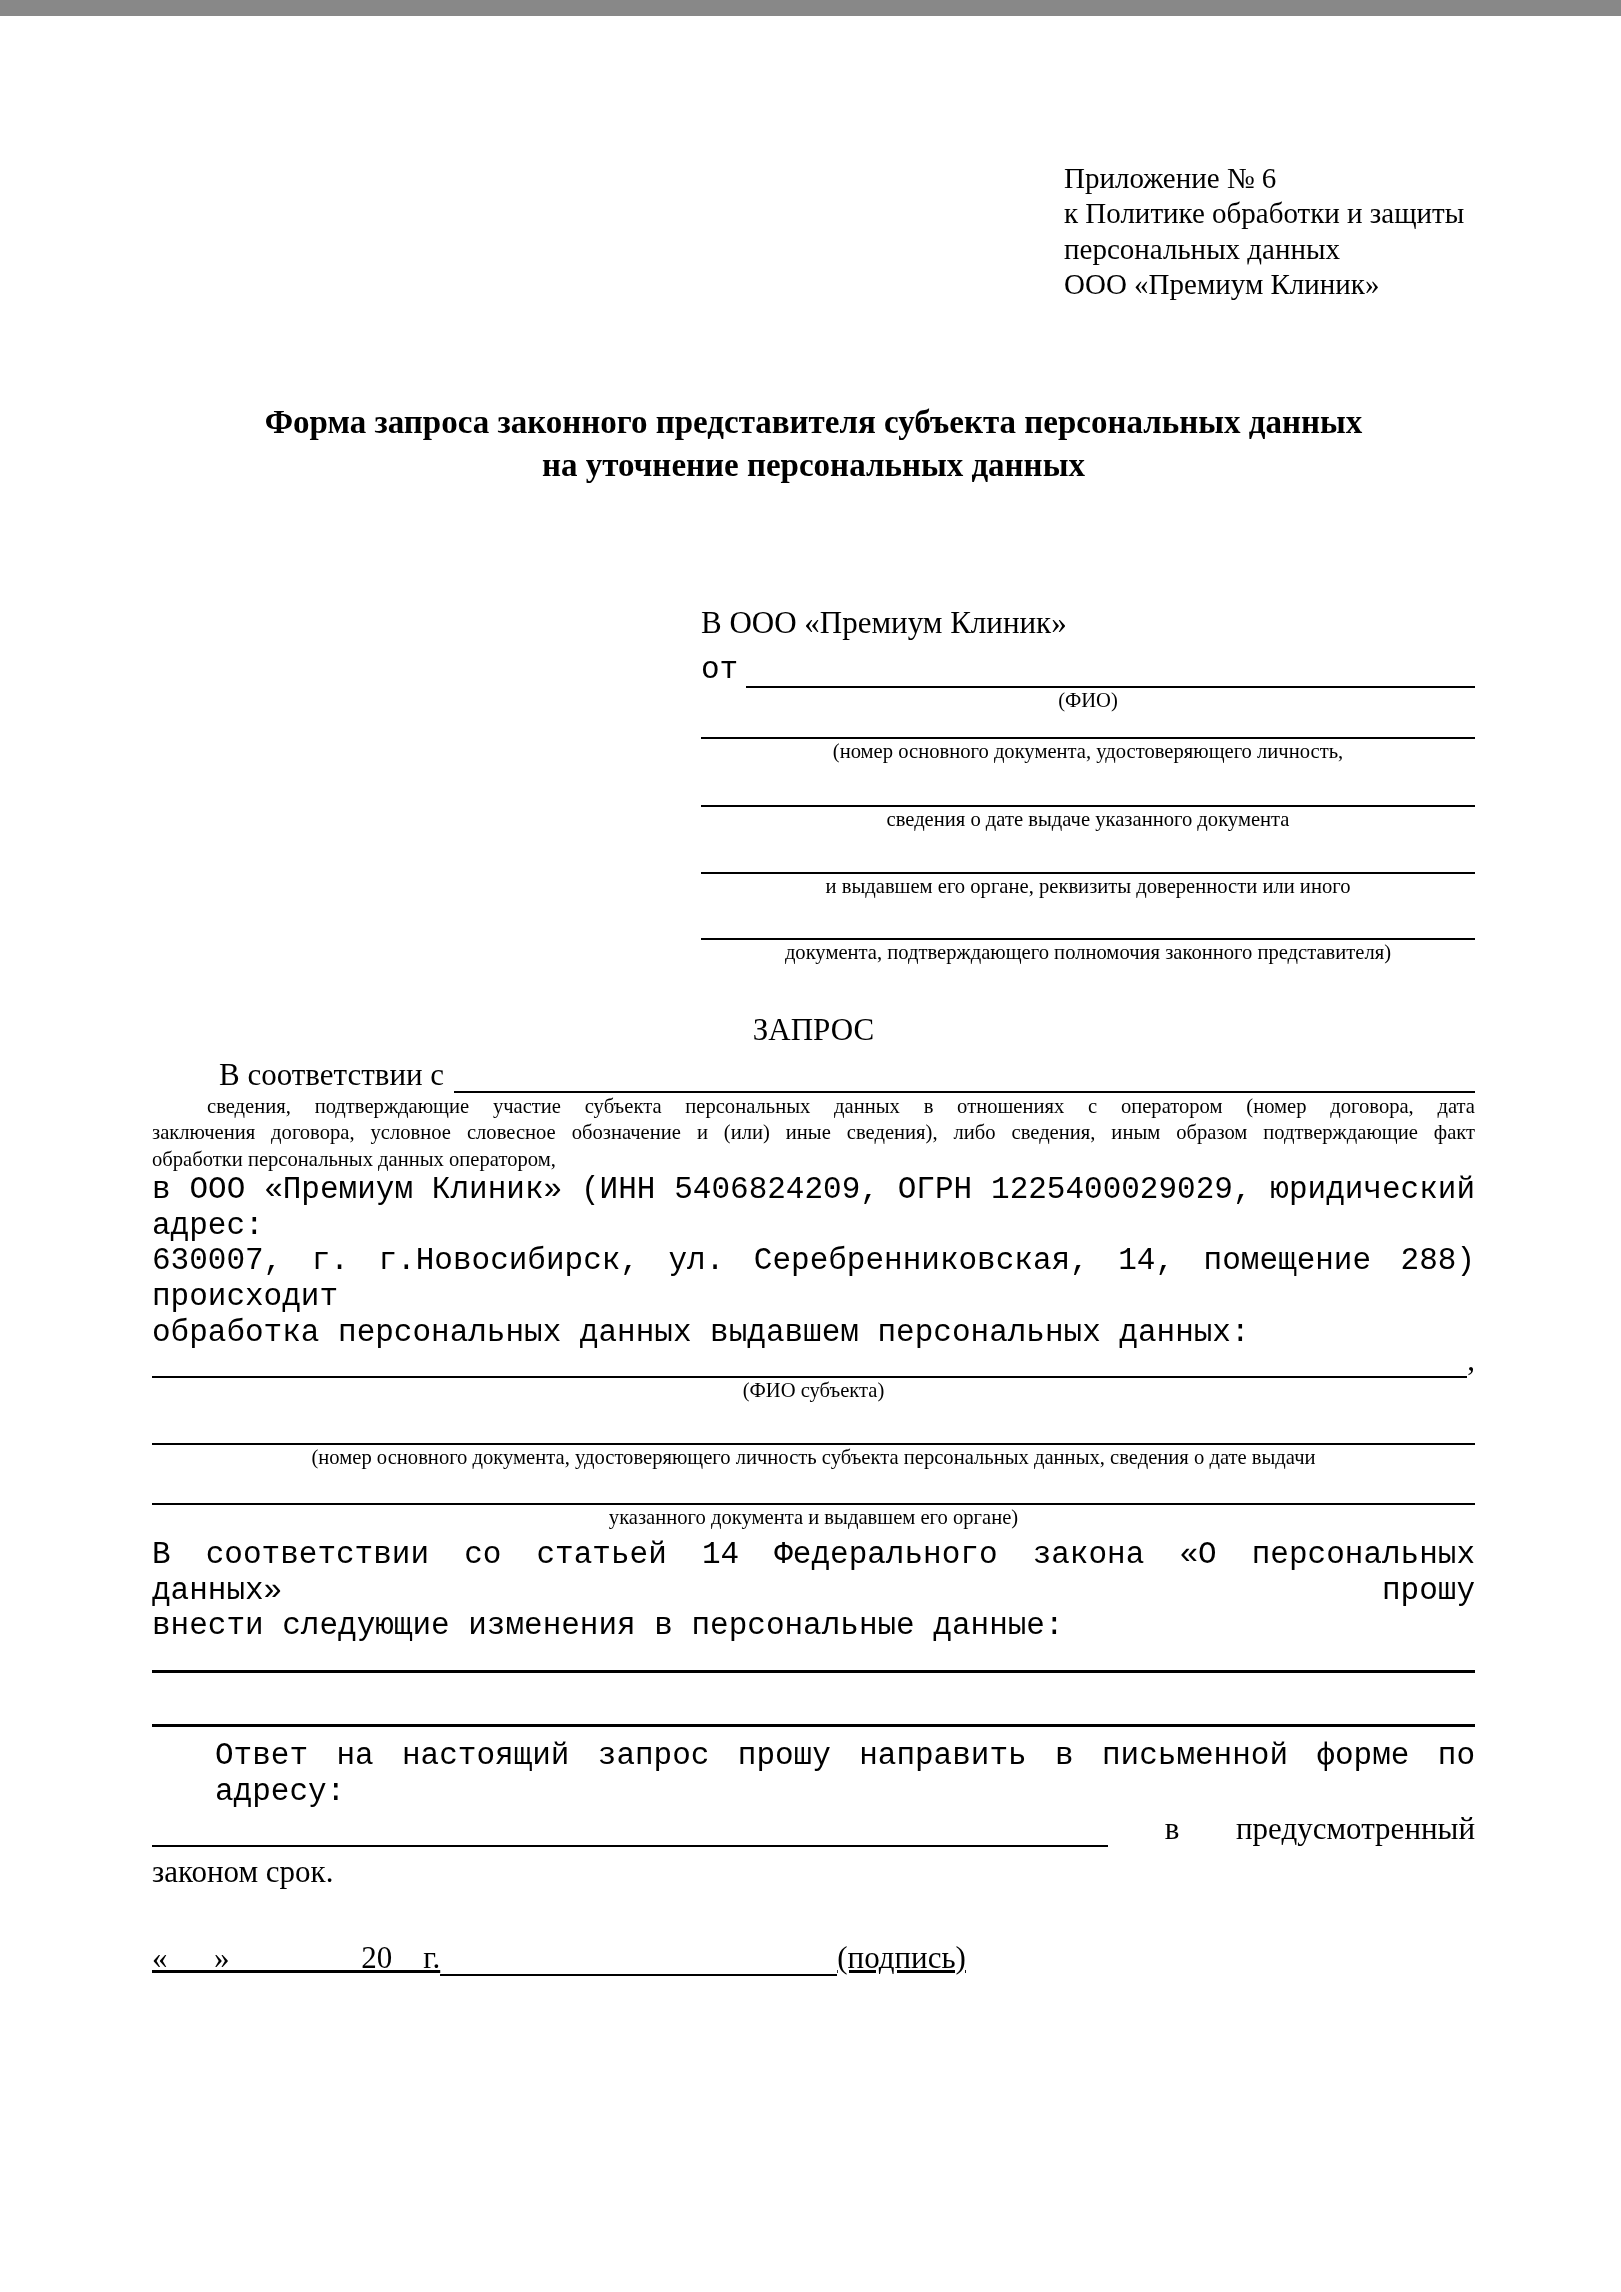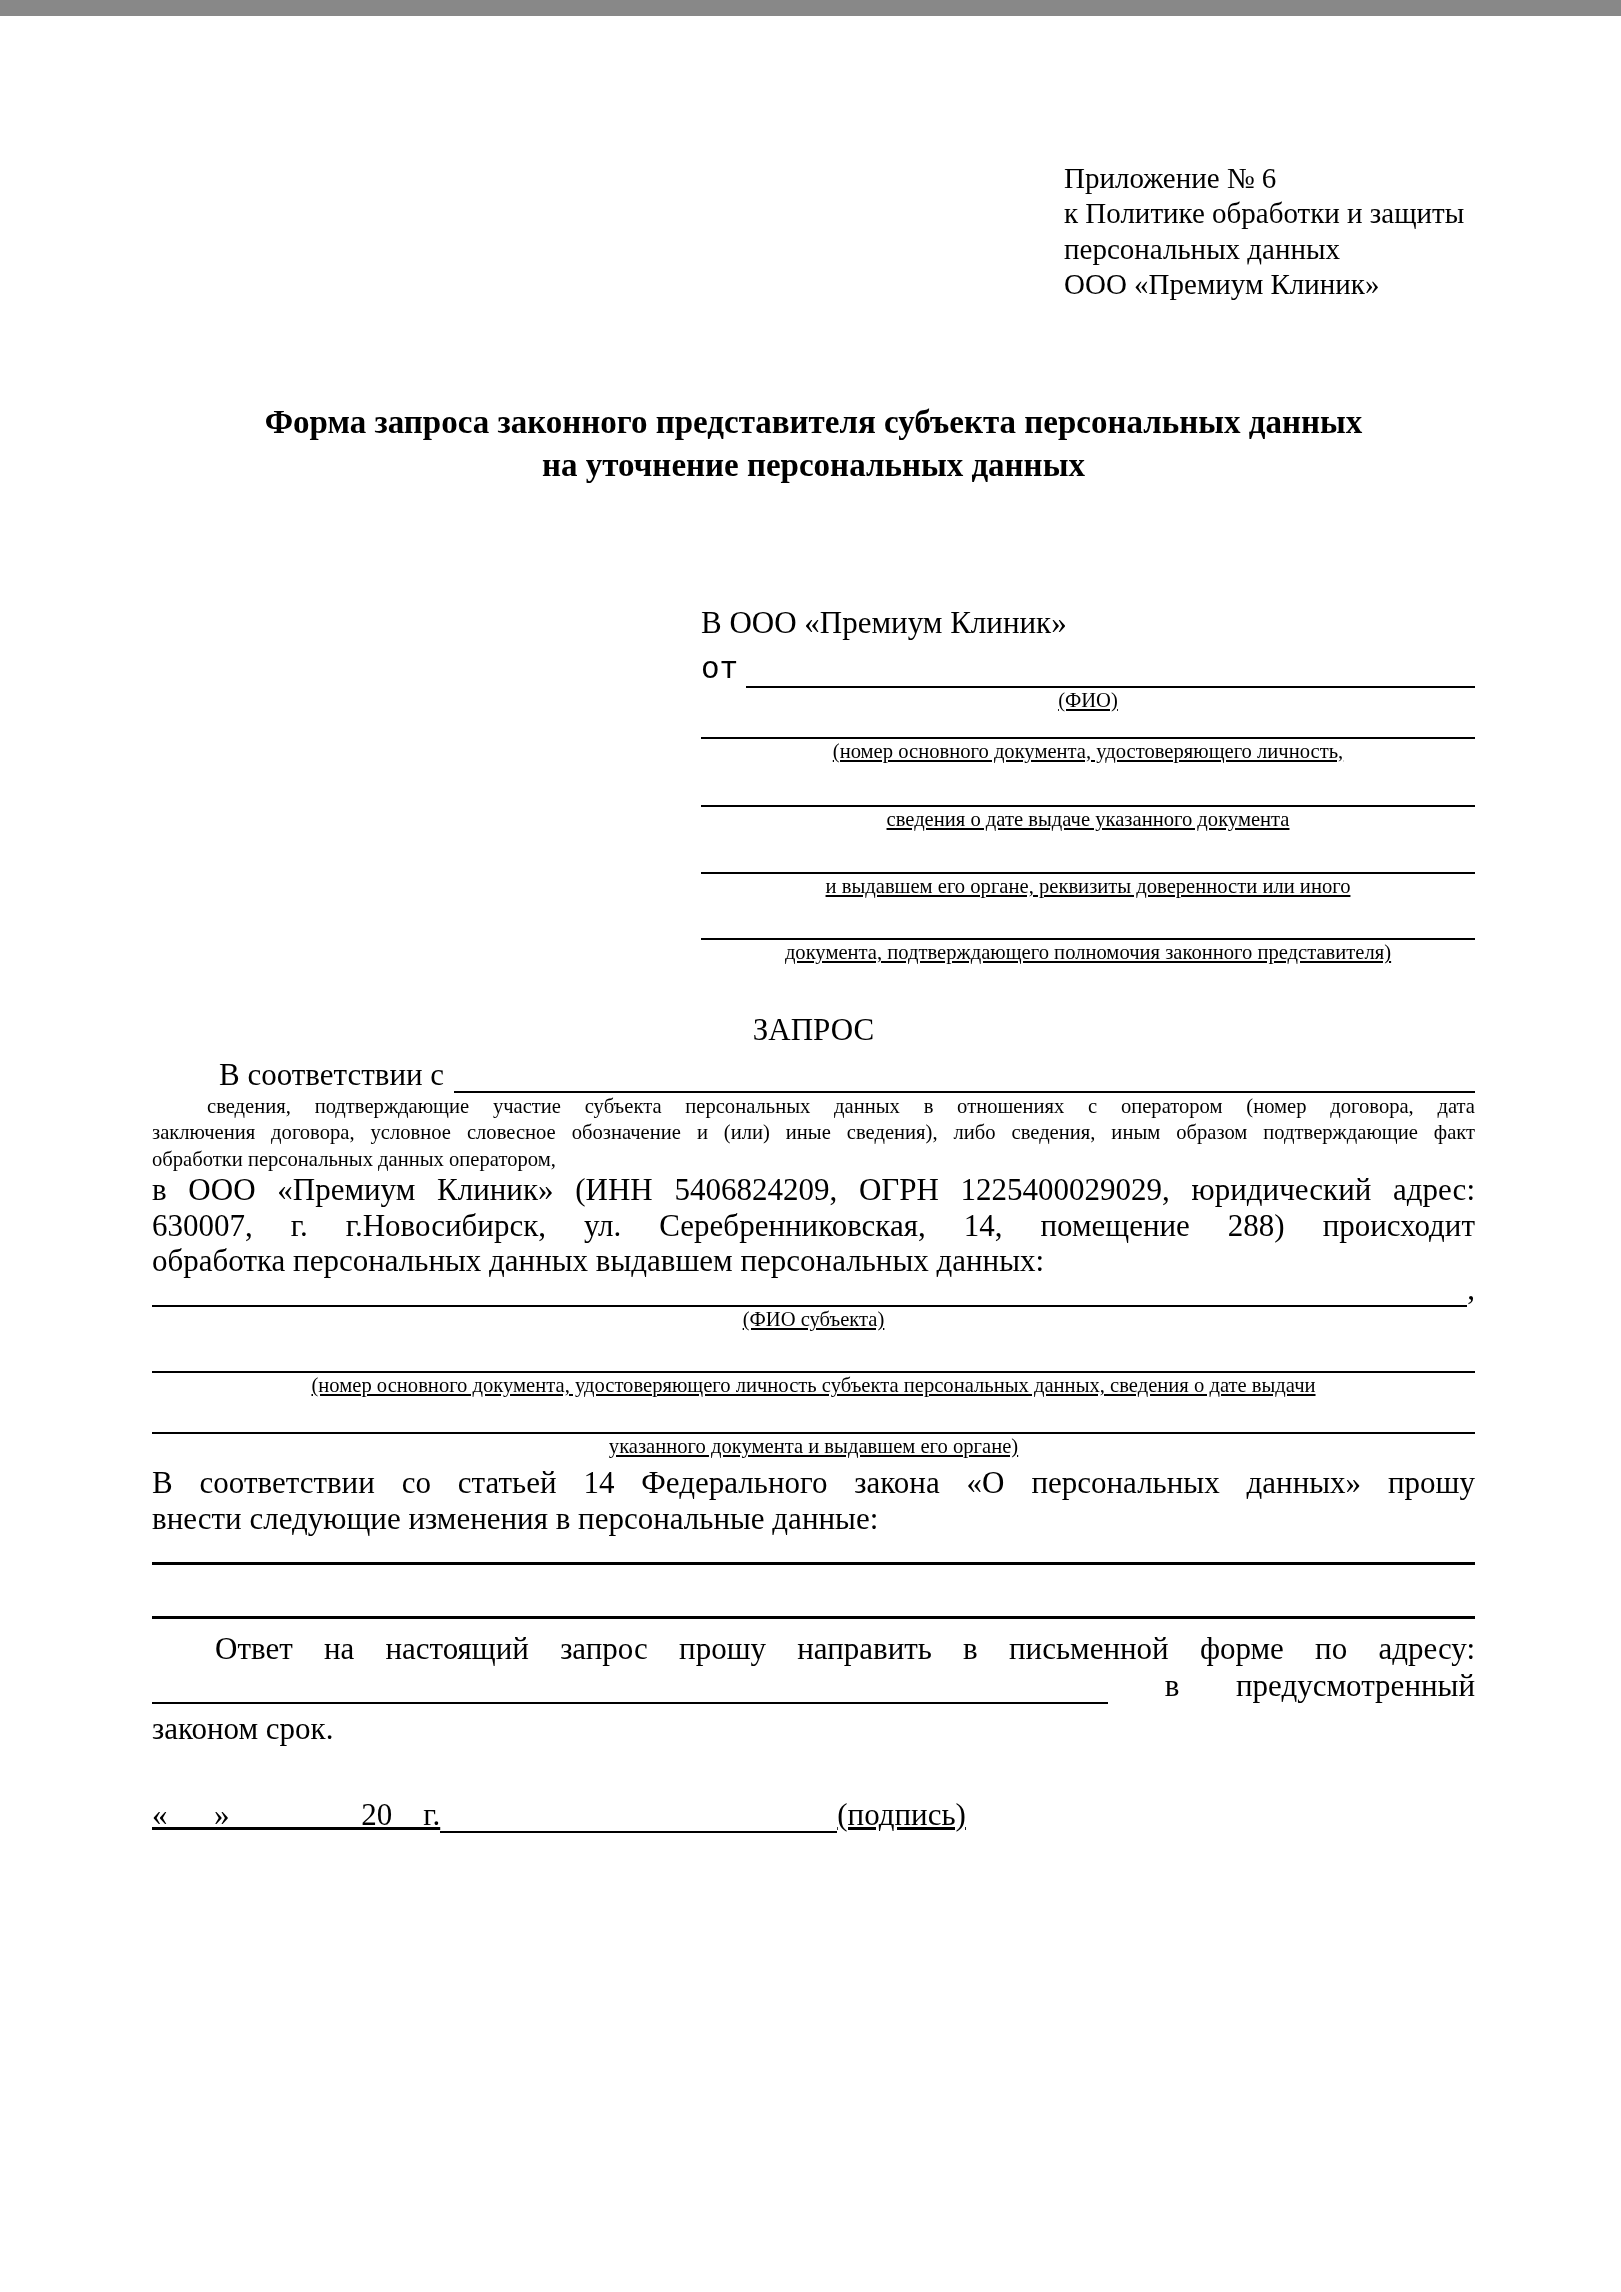--- a/index.html
+++ b/index.html
@@ -43,21 +43,20 @@
   }
   .addressee .to-line { line-height: 1.2; }
   .from-row { display: flex; align-items: flex-end; margin-top: 7.8px; height: 39px; }
   .from-row .lbl { flex: 0 0 auto; font-family: Liberation Mono, monospace; }
   .from-row .fill { flex: 1 1 auto; border-bottom: 2.9px solid #000; height: 35px; margin-left: 7.8px; }
 
   .cap {
     font-size: 20.6px;
     line-height: 1.24;
     text-align: center;
-    text-decoration: underline;
   }
   .fill-line { border-bottom: 2.9px solid #000; }
   .addressee .g1 { height: 25.5px; }
   .addressee .g2 { height: 43px; }
   .addressee .g3 { height: 41px; }
   .addressee .g4 { height: 41px; }
 
   .request-heading {
     margin-top: 45px;
     text-align: center;
@@ -66,21 +65,21 @@
 
   .accordance-row { display: flex; align-items: flex-end; margin-top: 3.9px; height: 41px; }
   .accordance-row .lbl { flex: 0 0 auto; padding-left: 67px; text-align: center; }
   .accordance-row .fill { flex: 1 1 auto; border-bottom: 2.9px solid #000; height: 35px; margin-left: 9.8px; }
 
   .footnote { font-size: 20.6px; line-height: 1.28; }
   .footnote .jline { text-align: justify; text-align-last: justify; }
   .footnote .jline.first { padding-left: 55px; }
   .footnote .jline.last { text-align-last: left; }
 
-  .para { line-height: 1.155; }
+  .para { line-height: 1.155; font-family: Liberation Mono, monospace; }
   .para .jline { text-align: justify; text-align-last: justify; }
   .para .jline.last { text-align-last: left; }
   .para .jline.indent { padding-left: 63px; }
 
   .fio-subject-row { display: flex; align-items: flex-end; margin-top: 2px; height: 25.5px; }
   .fio-subject-row .fill { flex: 1 1 auto; border-bottom: 2.9px solid #000; height: 23.5px; }
   .fio-subject-row .comma { flex: 0 0 auto; }
 
   .doc-cap-fill-1 { margin-top: 11.8px; height: 29px; }
   .doc-cap-fill-2 { margin-top: 7.8px; height: 27.4px; }

